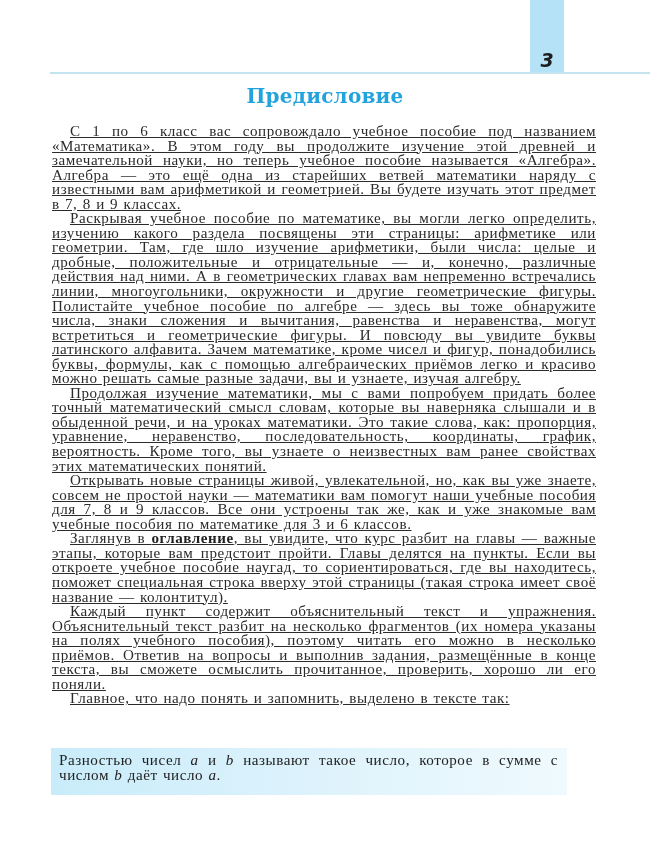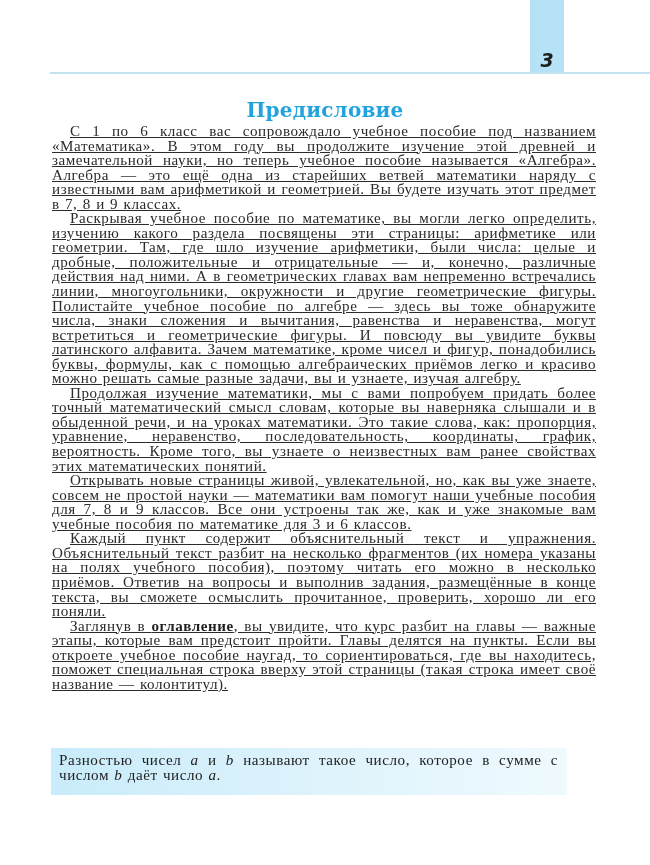--- a/index.html
+++ b/index.html
@@ -40,21 +40,21 @@
     position: absolute;
     left: 50px;
     top: 72px;
     width: 600px;
     height: 2px;
     background: #c3e3f1;
   }
   .title {
     position: absolute;
     left: 0;
-    top: 96px;
+    top: 82px;
     width: 650px;
     text-align: center;
     font-family: "DejaVu Serif", "Liberation Serif", serif;
     font-weight: bold;
     font-size: 20px;
     line-height: 28px;
     color: #22a3dc;
     letter-spacing: 0.2px;
   }
   .body-text {
@@ -122,22 +122,25 @@
   <p>
     <span>Раскрывая учебное пособие по математике, вы могли легко определить, изучению какого раздела посвящены эти страницы: арифметике или геометрии. Там, где шло изучение арифметики, были числа: целые и дробные, положительные и отрицательные — и, конечно, различные действия над ними. А в геометрических главах вам непременно встречались линии, многоугольники, окружности и другие геометрические фигуры. Полистайте учебное пособие по алгебре — здесь вы тоже обнаружите числа, знаки сложения и вычитания, равенства и неравенства, могут встретиться и геометрические фигуры. И повсюду вы увидите буквы латинского алфавита. Зачем математике, кроме чисел и фигур, понадобились буквы, формулы, как с помощью алгебраических приёмов легко и красиво можно решать самые разные задачи, вы и узнаете, изучая алгебру.</span>
   </p>
   <p>
     <span>Продолжая изучение математики, мы с вами попробуем придать более точный математический смысл словам, которые вы наверняка слышали и в обыденной речи, и на уроках математики. Это такие слова, как: пропорция, уравнение, неравенство, последовательность, координаты, график, вероятность. Кроме того, вы узнаете о неизвестных вам ранее свойствах этих математических понятий.</span>
   </p>
   <p>
     <span>Открывать новые страницы живой, увлекательной, но, как вы уже знаете, совсем не простой науки — математики вам помогут наши учебные пособия для 7, 8 и 9 классов. Все они устроены так же, как и уже знакомые вам учебные пособия по математике для 3 и 6 классов.</span>
   </p>
   <p>
+    <span>Заглянув в </span><b>оглавление</b><span>, вы увидите, что курс разбит на главы — важные этапы, которые вам предстоит пройти. Главы делятся на пункты. Если вы откроете учебное пособие наугад, то сориентироваться, где вы находитесь, поможет специальная строка вверху этой страницы (такая строка имеет своё название — колонтитул).</span>
+  </p>
+  <p>
     <span>Каждый пункт содержит объяснительный текст и упражнения. Объяснительный текст разбит на несколько фрагментов (их номера указаны на полях учебного пособия), поэтому читать его можно в несколько приёмов. Ответив на вопросы и выполнив задания, размещённые в конце текста, вы сможете осмыслить прочитанное, проверить, хорошо ли его поняли.</span>
   </p>
   <p>
-    <span>Заглянув в </span><b>оглавление</b><span>, вы увидите, что курс разбит на главы — важные этапы, которые вам предстоит пройти. Главы делятся на пункты. Если вы откроете учебное пособие наугад, то сориентироваться, где вы находитесь, поможет специальная строка вверху этой страницы (такая строка имеет своё название — колонтитул).</span>
+    <span>Главное, что надо понять и запомнить, выделено в тексте так:</span>
   </p>
 </div>
 
 <div class="definition-box">
   <div class="definition-text"><span>Разностью чисел </span><i>a</i><span> и </span><i>b</i><span> называют такое число, которое в сумме с числом </span><i>b</i><span> даёт число </span><i>a</i><span>.</span></div>
 </div>
 
 </body></html>

